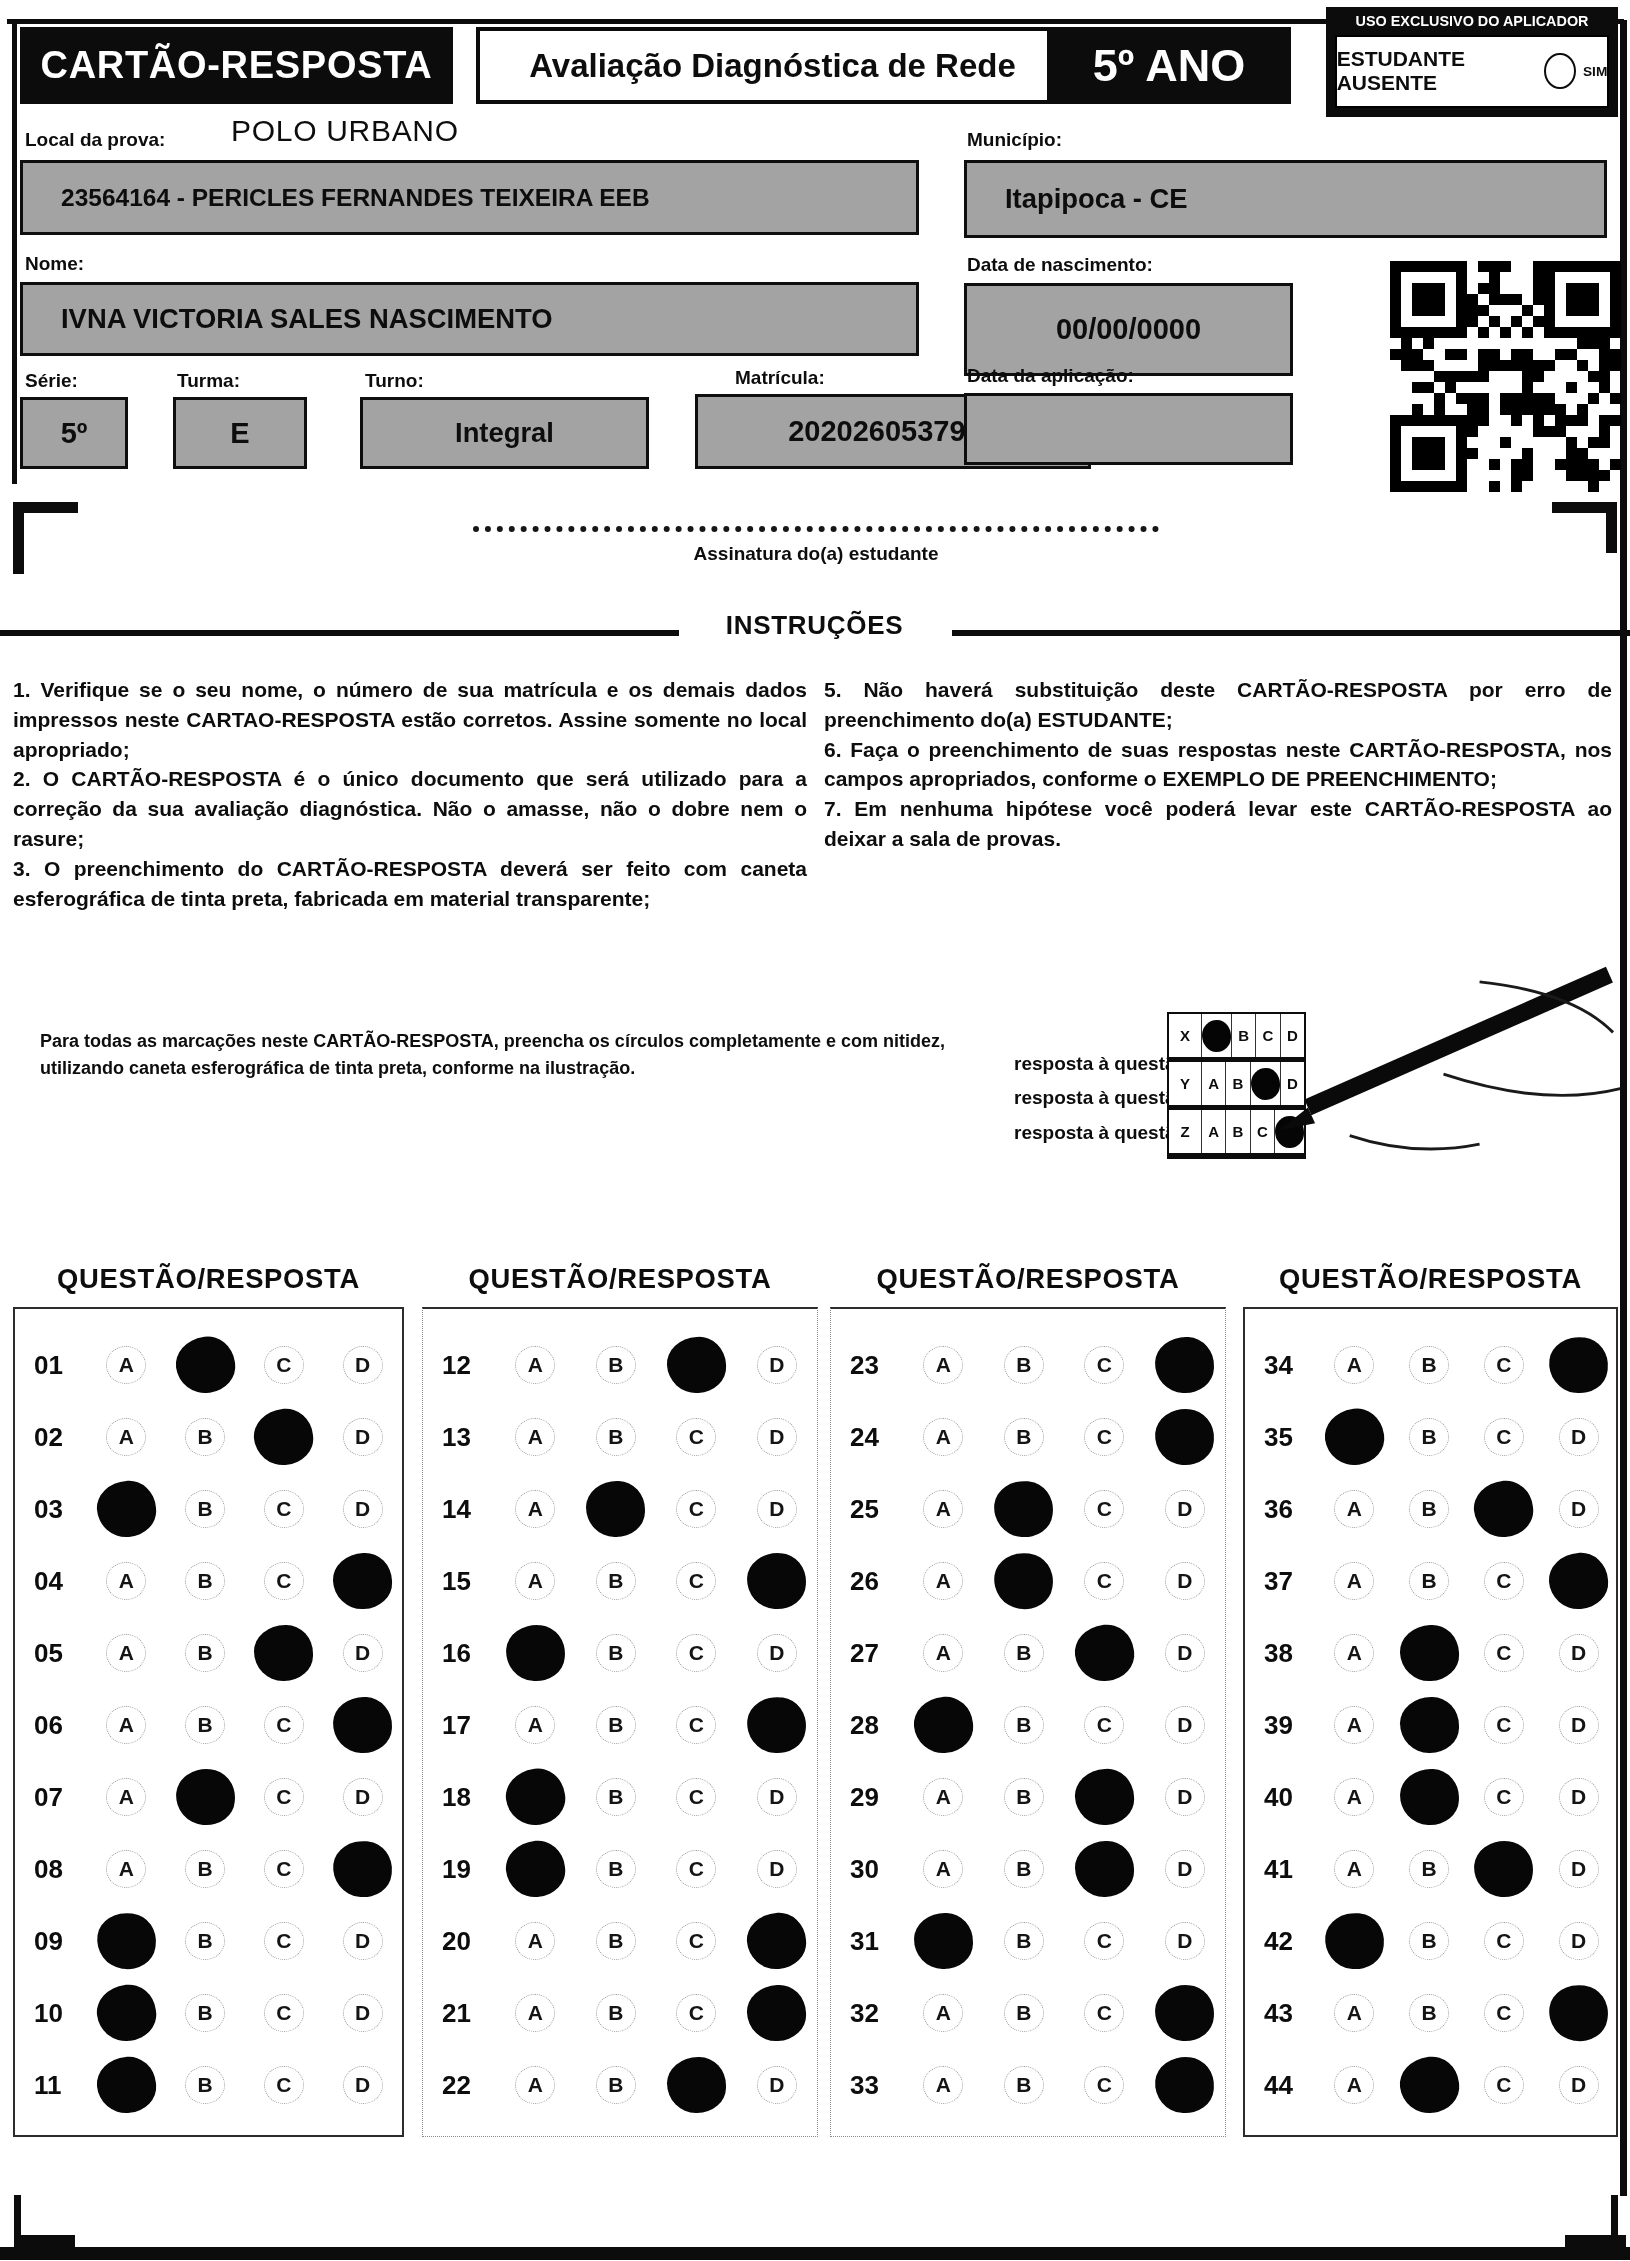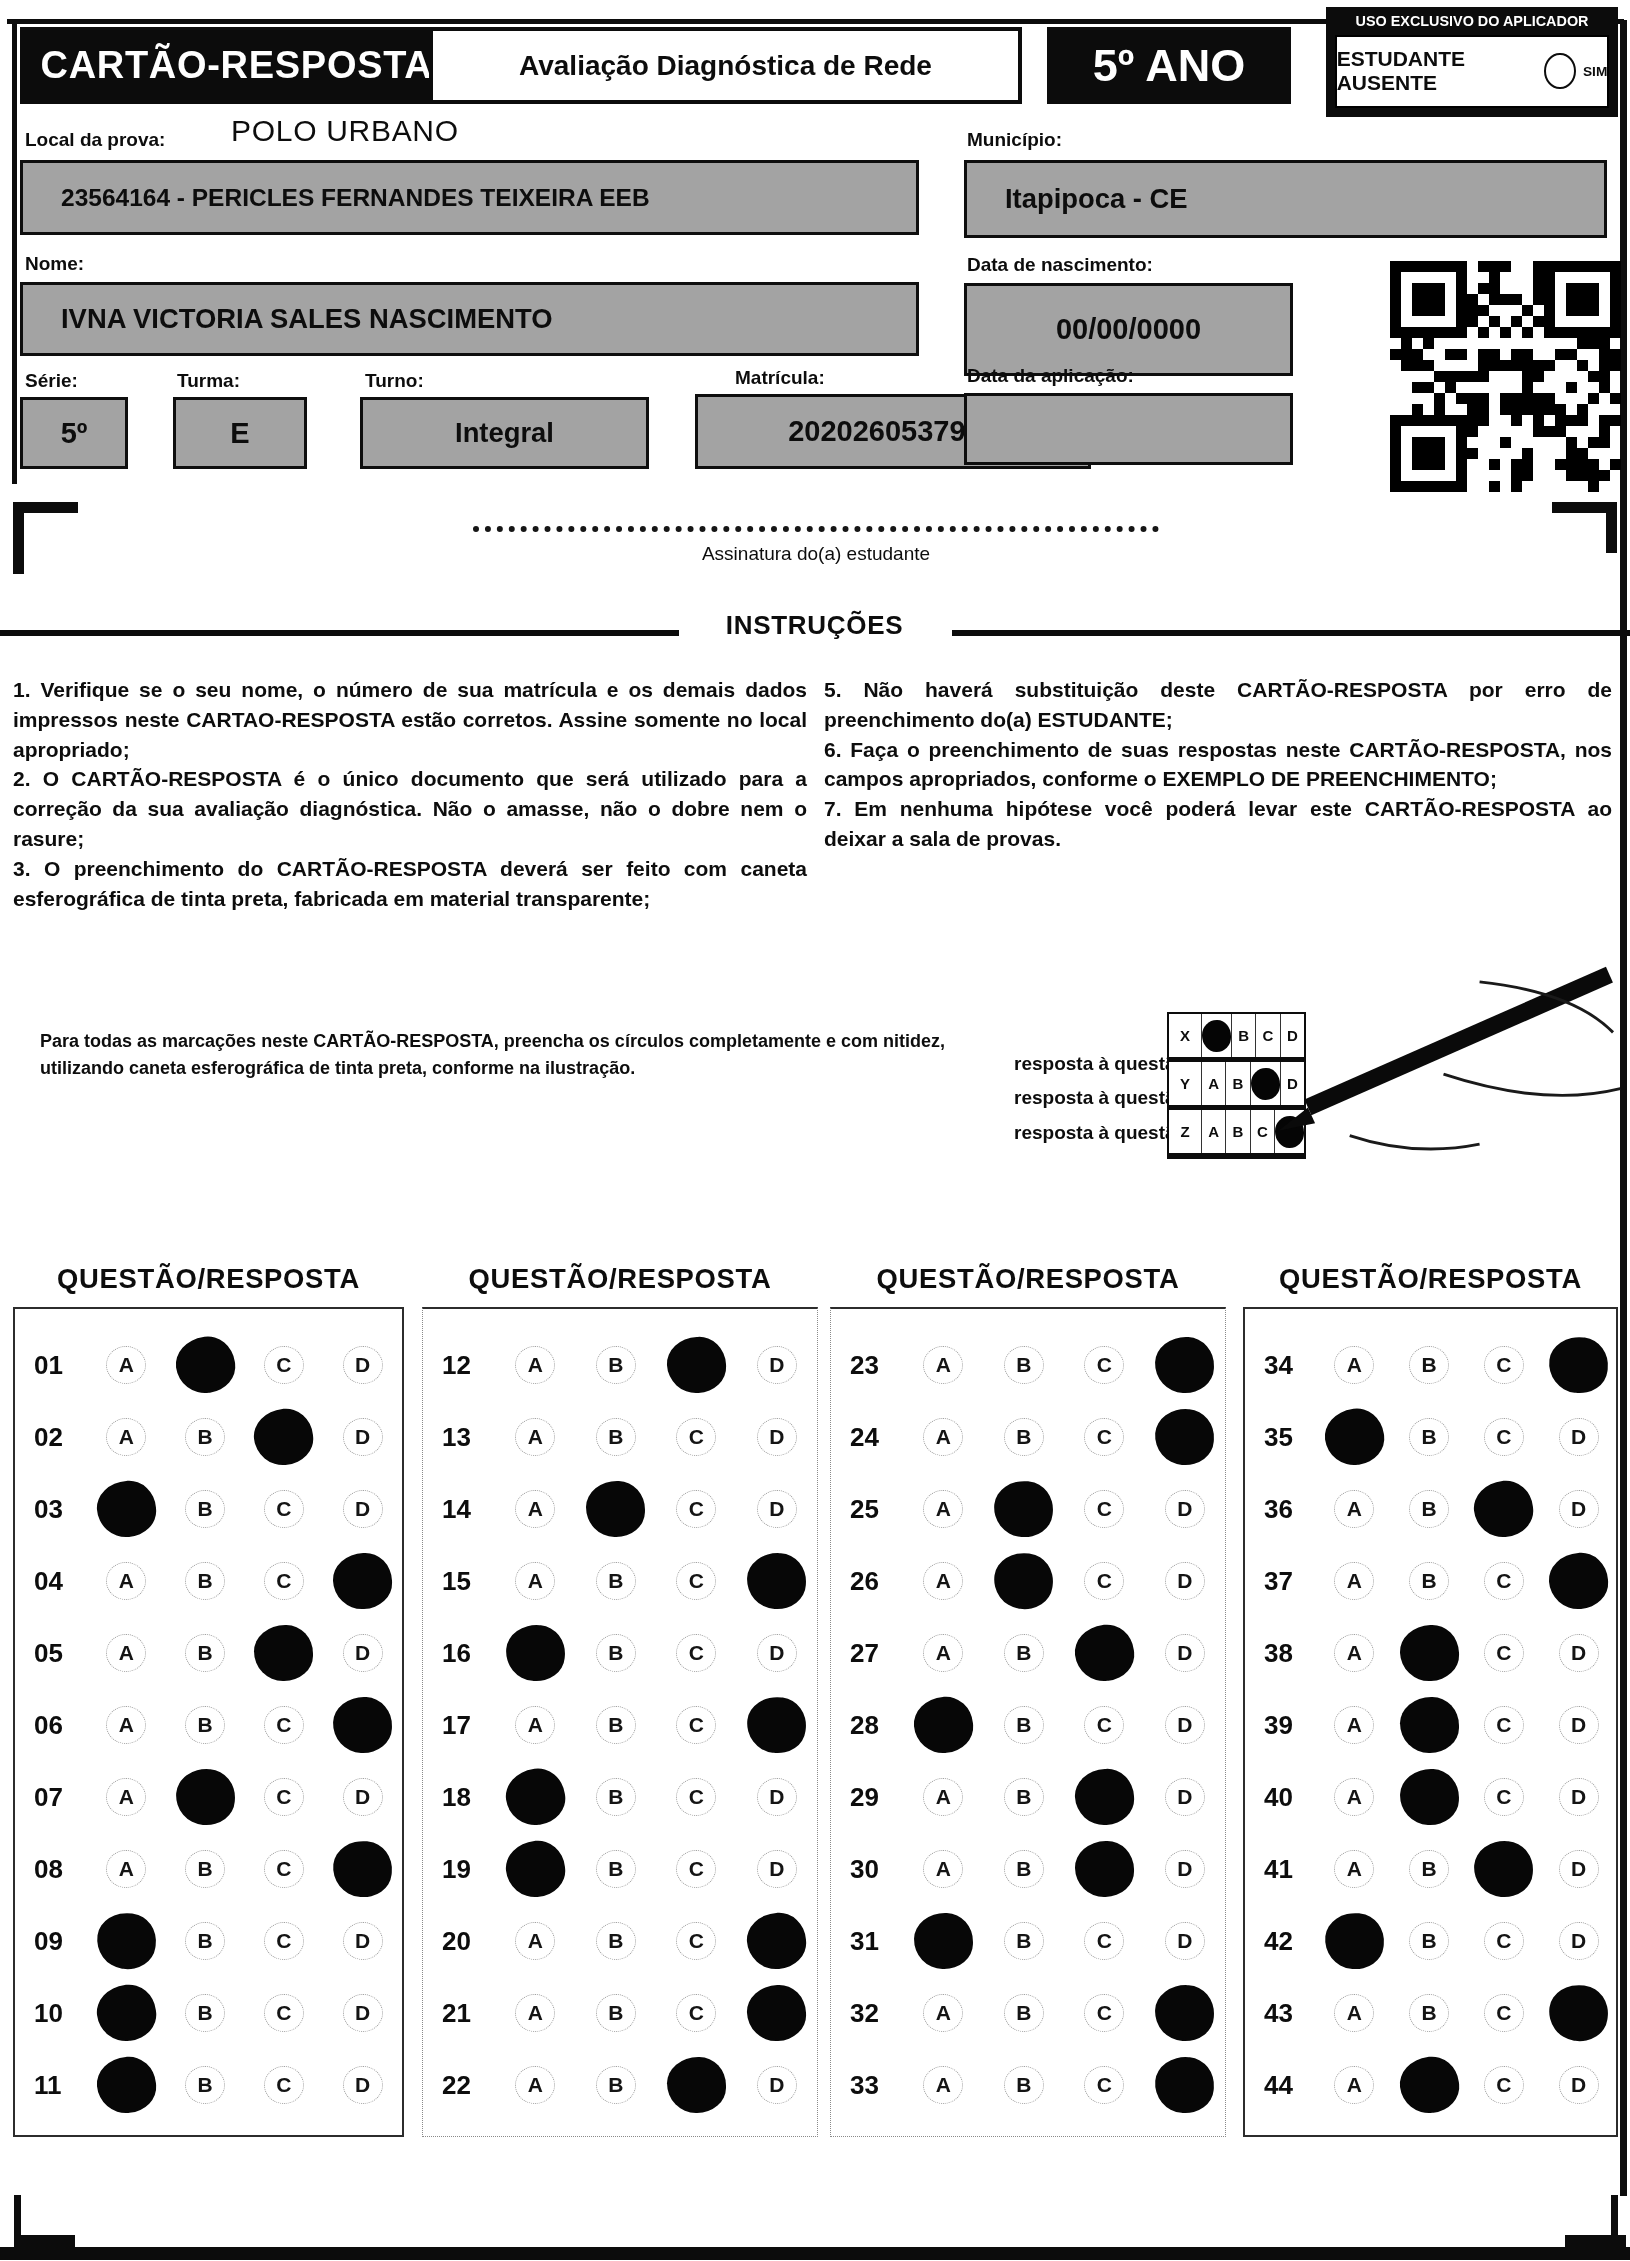--- a/index.html
+++ b/index.html
@@ -4,23 +4,23 @@
 <style>
   html,body{margin:0;padding:0;background:#e8e8e8;}
   .page{position:relative;width:1630px;height:2261px;background:#fff;overflow:hidden;
         font-family:"Liberation Sans",sans-serif;color:#0d0d0d;}
   .abs{position:absolute;}
   .bar{background:#0c0c0c;}
 
   
   .hdr-black{background:#0c0c0c;color:#fff;display:flex;align-items:center;justify-content:center;font-weight:700;}
   .hdr-title{left:20px;top:27.4px;width:433px;height:77px;font-size:38px;letter-spacing:0.7px;}
-  .hdr-sub{left:429px;top:27.4px;width:593px;height:77px;background:#fff;border:4.3px solid #0c0c0c;
+  .hdr-sub{left:476px;top:27.4px;width:593px;height:77px;background:#fff;border:4.3px solid #0c0c0c;
            box-sizing:border-box;display:flex;align-items:center;justify-content:center;
-           font-size:28px;font-weight:700;color:#0d0d0d;}
+           font-size:33px;font-weight:700;color:#0d0d0d;}
   .hdr-grade{left:1047px;top:27.4px;width:244px;height:77px;font-size:45px;}
   .applicator{left:1326px;top:7.2px;width:292px;height:110px;background:#0c0c0c;box-sizing:border-box;}
   .applicator-label{color:#fff;font-size:14.4px;font-weight:700;text-align:center;margin-top:5.8px;}
   .absent-inner{margin:5.8px 8.7px 0 8.7px;height:69px;background:#fff;border:2.2px solid #000;
                 display:flex;align-items:center;justify-content:center;gap:7.2px;}
   .absent-text{font-size:21px;font-weight:700;}
   .absent-circle{width:32px;height:32px;border:2.9px solid #0d0d0d;border-radius:50%;display:inline-block;}
   .absent-sim{font-size:13.7px;font-weight:700;}
 
   
@@ -40,21 +40,21 @@
         display:flex;align-items:center;font-weight:700;}
   .fbox.pad{padding-left:38px;}
   .fbox.center{justify-content:center;}
   .qr{left:1390px;top:261px;width:231px;height:231px;display:grid;
       grid-template-columns:repeat(21,1fr);grid-template-rows:repeat(21,1fr);}
   .qr div{width:100%;height:100%;}
   .qr .on{background:#000;}
 
   
   .sig-line{left:473px;top:526px;width:686px;height:0;border-top:6.5px dotted #161616;}
-  .sig-lbl{left:473px;top:543px;width:686px;text-align:center;font-size:19px;font-weight:400;}
+  .sig-lbl{left:473px;top:543px;width:686px;text-align:center;font-size:19px;font-weight:700;}
 
   
   .instr-head{left:692px;top:610px;width:245px;text-align:center;font-size:26px;font-weight:700;letter-spacing:0.7px;}
   .instr-line-l{left:0;top:630px;width:679px;height:5.8px;}
   .instr-line-r{left:952px;top:630px;width:679px;height:5.8px;}
   .instr-col{position:absolute;top:675px;}
   .instr-col p{margin:0;font-size:21px;font-weight:700;line-height:1.42;text-align:justify;}
   #instr-left{left:13px;width:794px;}
   #instr-right{left:824px;width:788px;}
 

